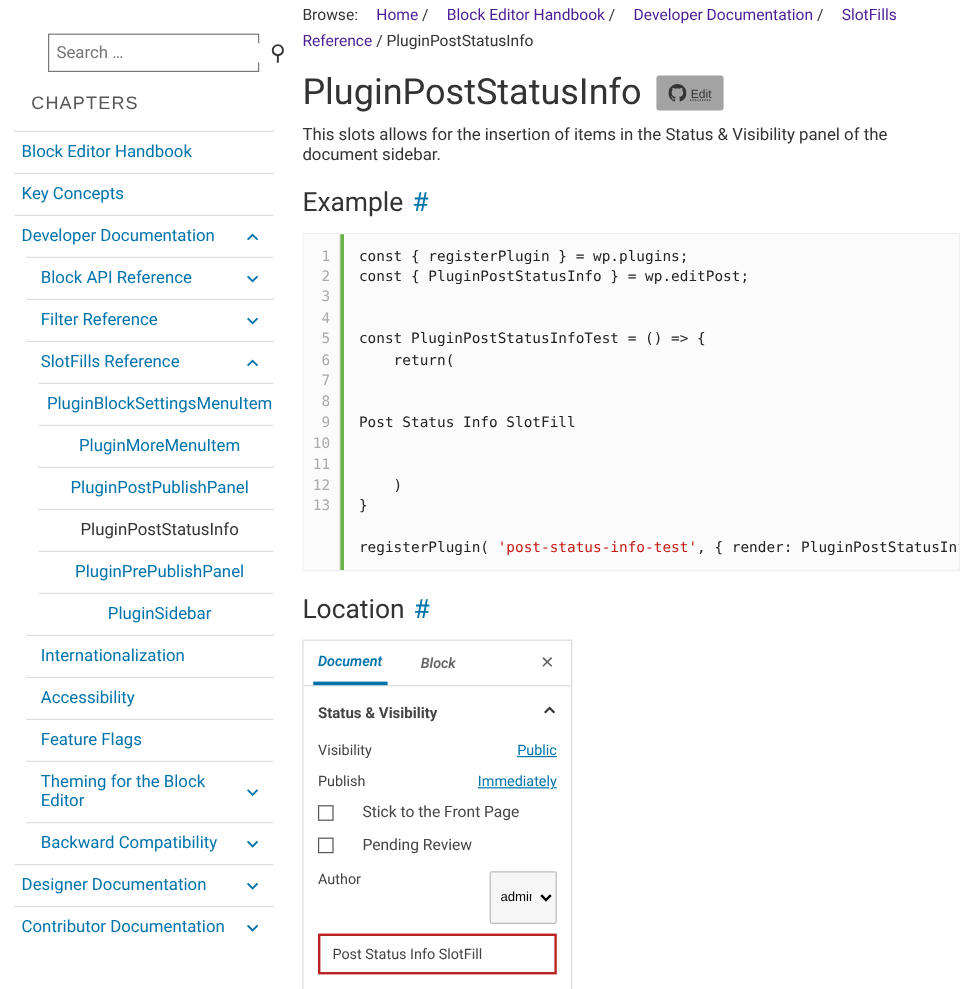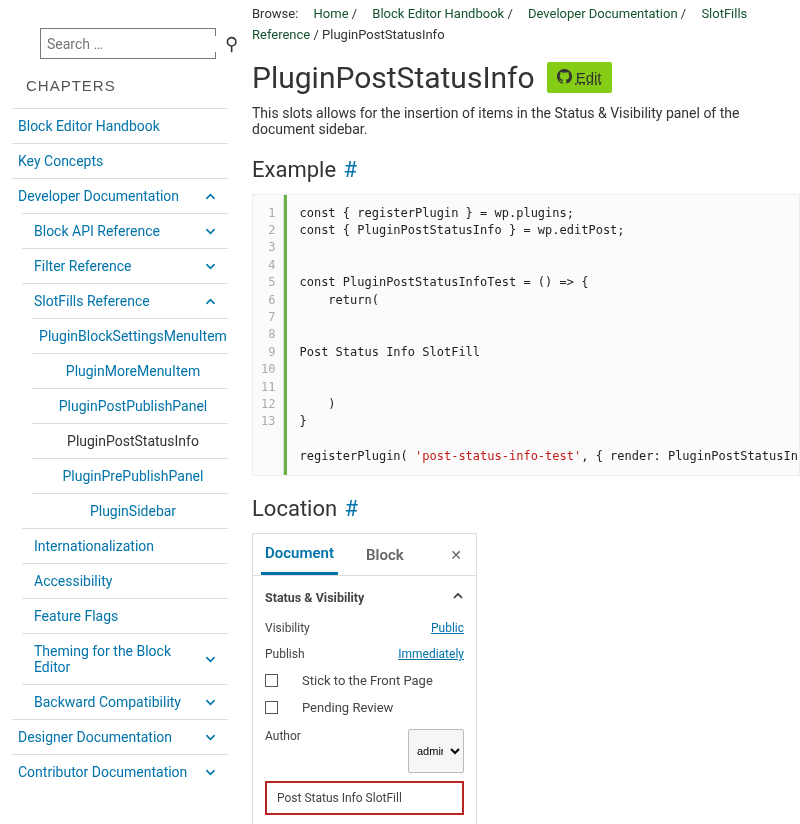--- a/index.html
+++ b/index.html
@@ -17,37 +17,37 @@
   .nav-row.current a { color: #333; }
   .chev { width: 11px; height: 11px; flex: 0 0 11px; }
   .chev svg { display: block; }
   .sub { padding-left: 10px; }
   .sub .nav-row { padding-left: 12px; }
   .sub2 { padding-left: 10px; }
   .sub2 .nav-row { padding-left: 18px; justify-content: center; }
 
   .main { flex: 1; padding: 0 0 0 12px; min-width: 0; }
   .breadcrumb { font-size: 13px; color: #333; line-height: 1.6; margin-top: 4px; }
-  .breadcrumb a { color: #14532d; text-decoration: none; padding-left: 12px; }
+  .breadcrumb a { color: #4c1d95; text-decoration: none; padding-left: 12px; }
   h1.title { font-size: 30px; font-weight: 400; margin: 14px 0 10px 0; display: flex; align-items: center; gap: 12px; }
-  .edit-btn { display: inline-flex; align-items: flex-start; gap: 4px; background: #84cc16; color: #333; font-size: 15px; padding: 7px 10px; border-radius: 2px; border: none; cursor: pointer; text-decoration: underline dotted; }
+  .edit-btn { display: inline-flex; align-items: flex-end; gap: 4px; background: #a3a3a3; color: #333; font-size: 10px; padding: 7px 10px; border-radius: 2px; border: none; cursor: pointer; text-decoration: underline dotted; }
   .edit-btn .gh { width: 15px; height: 15px; }
   .lead { font-size: 14px; margin: 6px 0 20px 0; color: #333; }
 
   h2.sec { font-size: 22px; font-weight: 400; margin: 20px 0 12px 0; }
   h2.sec a.hash { color: #0073aa; text-decoration: none; font-size: 22px; margin-left: 2px; }
 
   .codeblock { display: flex; background: #fbfbfb; border: 1px solid #eee; margin: 4px 0 12px 0; font-family: ui-monospace, SFMono-Regular, Menlo, Consolas, monospace; font-size: 12px; line-height: 1.45; overflow-x: auto; }
   .codeblock .gutter { border-right: 1px solid #ddd; padding: 10px 8px; color: #aaa; text-align: right; user-select: none; white-space: pre; }
   .codeblock .code { border-left: 3px solid #6ab14a; padding: 10px 12px; white-space: pre; color: #222; }
   .codeblock .str { color: #c41a16; }
 
   .loc-panel { width: 225px; border: 1px solid #ddd; margin: 3px 0 14px 0; font-size: 12px; color: #444; }
   .loc-tabs { display: flex; align-items: center; border-bottom: 1px solid #ddd; padding: 0 8px; }
-  .loc-tab { padding: 10px 4px; margin-right: 24px; cursor: pointer; color: #666; font-size:15px; font-weight:600;}
+  .loc-tab { padding: 10px 4px; margin-right: 24px; cursor: pointer; color: #666; font-size:12px; font-weight:600;font-style:italic;}
   .loc-tab.active { color: #0073aa; border-bottom: 3px solid #0073aa; }
   .loc-close { margin-left: auto; font-size: 14px; color: #666; cursor: pointer; padding: 6px; }
   .loc-section { padding: 8px 12px; }
   .loc-head { display: flex; justify-content: space-between; align-items: center; font-weight: 700; font-size: 12.5px; padding: 6px 0 10px 0; }
   .loc-row { display: flex; justify-content: space-between; align-items: center; padding: 6px 0; font-size: 12px; gap: 12px; }
   .loc-row a { color: #0073aa; text-decoration: underline; }
   .loc-ck { display: flex; align-items: center; gap: 24px; padding: 6px 0; font-size: 13px; }
   .loc-ck .box { width: 13px; height: 13px; border: 1.5px solid #555; }
   .loc-author { display: flex; justify-content: space-between; padding: 8px 0 4px 0; font-size: 12px; }
   .loc-author select { font-size: 11px; padding: 14px 4px; width: 56px; background: #f6f6f6; border: 1px solid #bbb; border-radius: 2px; }

